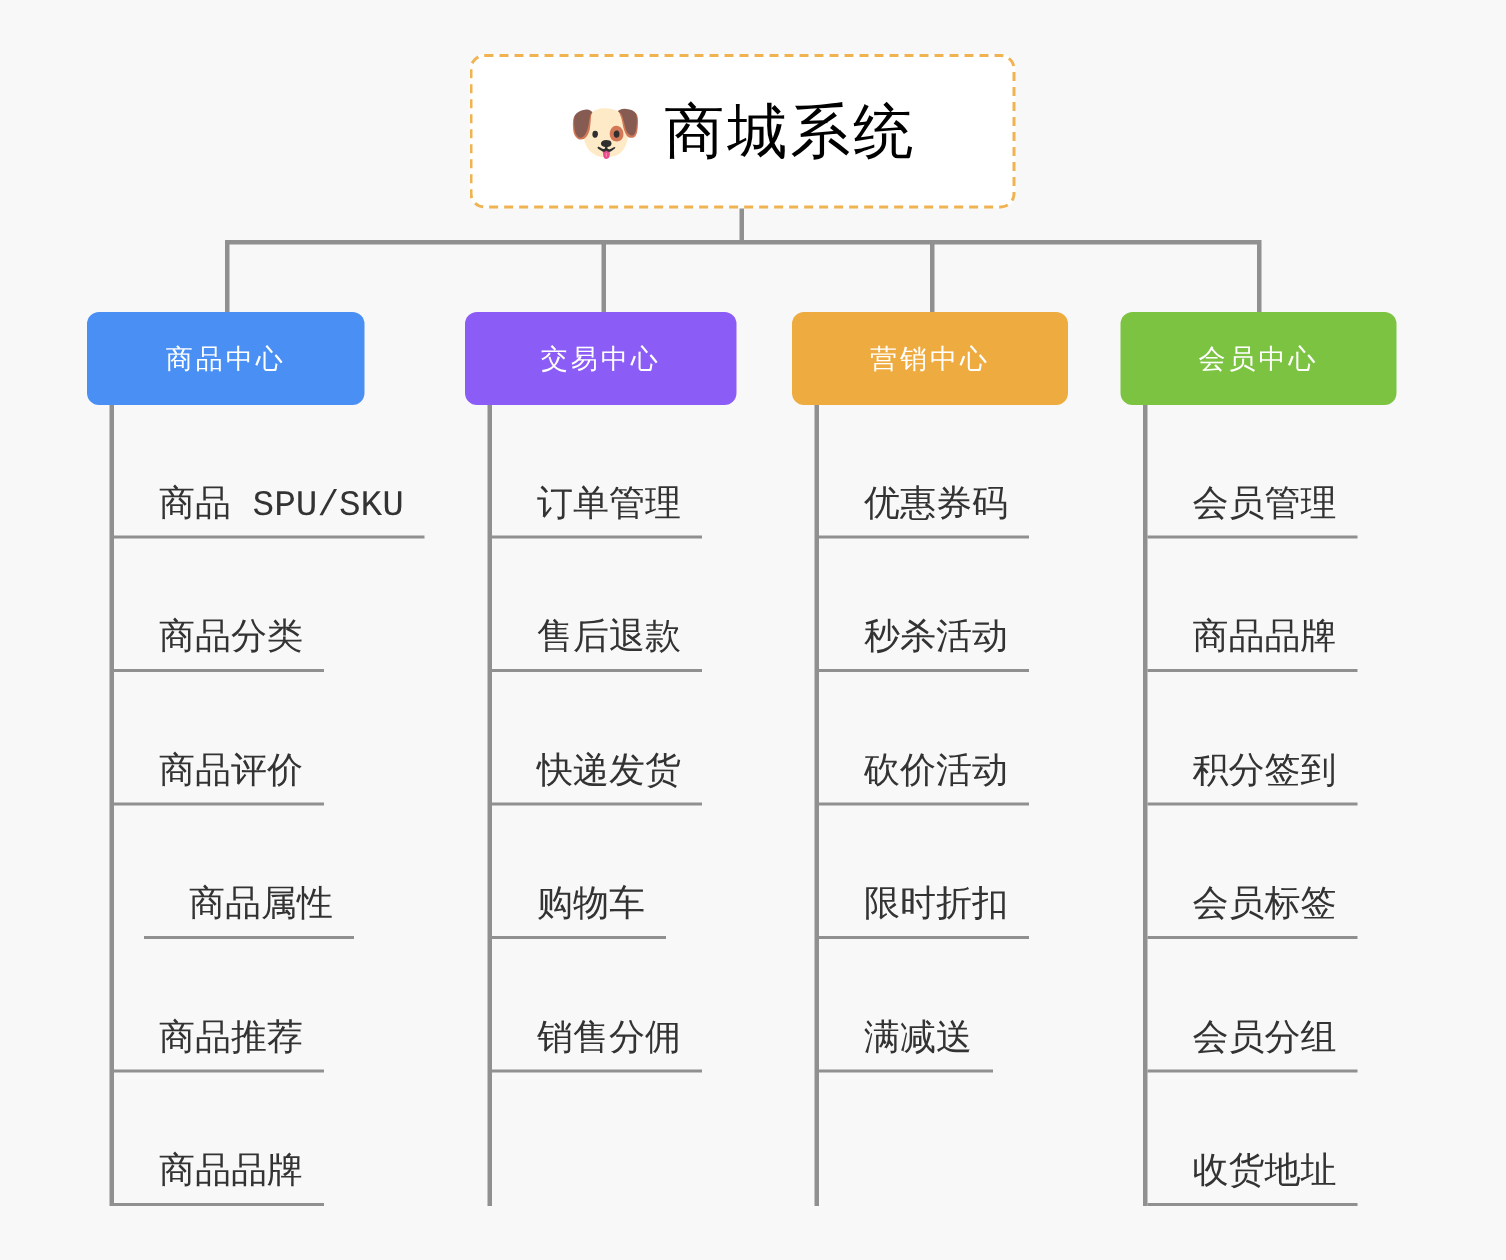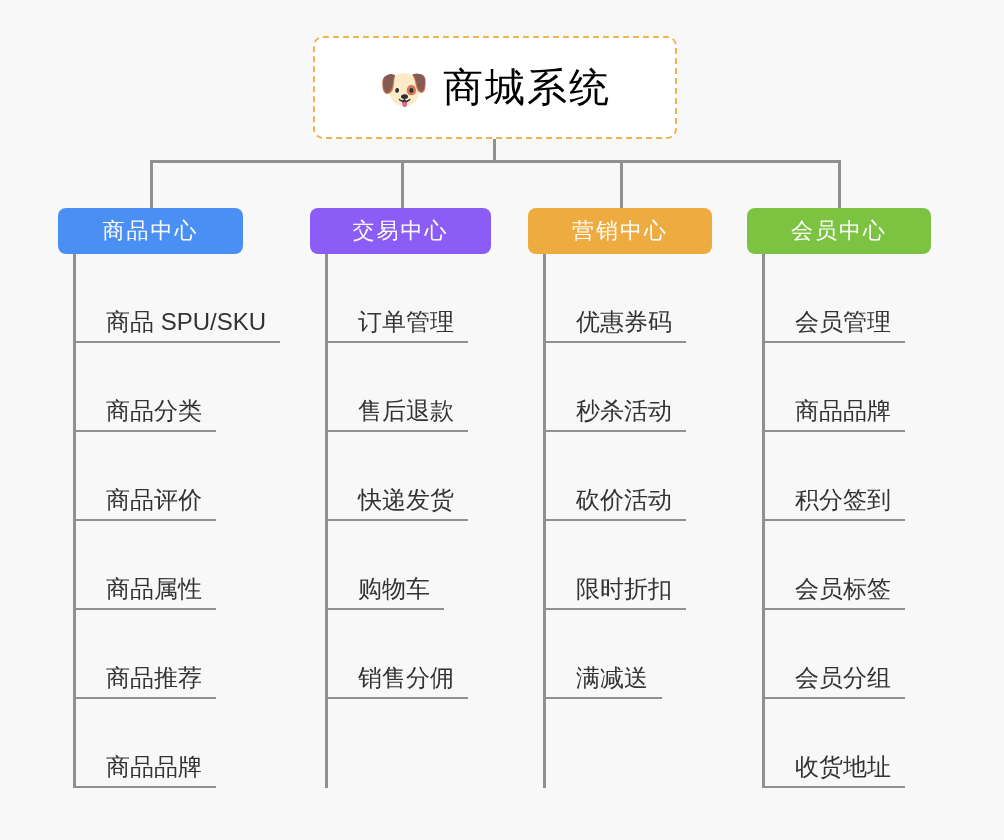--- a/index.html
+++ b/index.html
@@ -82,27 +82,27 @@
   .column {
     position: absolute;
     top: 208px;
   }
   .col-1 { left: 58px; }
   .col-2 { left: 310px; }
   .col-3 { left: 528px; }
   .col-4 { left: 747px; }
 
   .cat-box {
-    height: 46px;
+    height: 62px;
     border-radius: 8px;
     display: flex;
     align-items: center;
     justify-content: center;
     color: #ffffff;
-    font-size: 22px;
+    font-size: 18px;
     letter-spacing: 2px;
     white-space: nowrap;
     box-sizing: border-box;
     padding: 0 26px;
   }
   .col-1 .cat-box { width: 185px; }
   .col-2 .cat-box { width: 181px; }
   .col-3 .cat-box { width: 184px; }
   .col-4 .cat-box { width: 184px; }
 
@@ -133,20 +133,21 @@
     align-items: flex-end;
   }
   .item-inner {
     display: inline-block;
     border-bottom: 2px solid #909090;
     padding: 0 14px 4px 30px;
     font-size: 24px;
     color: #333333;
     white-space: nowrap;
     line-height: 1.25;
+    font-family: Liberation Mono, monospace;
   }
 </style>
 </head>
 <body style="background: rgb(248, 248, 248);">
 
 <div id="mindmap">
 
   <div class="root-node" style="border-color: rgb(240, 179, 82); background: rgb(255, 255, 255);">
     <span class="root-emoji">🐶</span>
     <span class="root-title" style="color: #000000;">商城系统</span>
@@ -168,21 +169,21 @@
       <div class="item">
         <span class="item-inner" style="border-bottom-color: rgb(144, 144, 144);">商品 SPU/SKU</span>
       </div>
       <div class="item">
         <span class="item-inner" style="border-bottom-color: rgb(144, 144, 144);">商品分类</span>
       </div>
       <div class="item">
         <span class="item-inner" style="border-bottom-color: rgb(144, 144, 144);">商品评价</span>
       </div>
       <div class="item">
-        <span class="item-inner" style="border-bottom-color: rgb(144, 144, 144);">商品属性</span>
+        <span class="item-inner" style="border-bottom-color: rgb(144, 144, 144); margin-left: 20px;">商品属性</span>
       </div>
       <div class="item">
         <span class="item-inner" style="border-bottom-color: rgb(144, 144, 144);">商品推荐</span>
       </div>
       <div class="item">
         <span class="item-inner" style="border-bottom-color: rgb(144, 144, 144);">商品品牌</span>
       </div>
     </div>
   </div>
 

